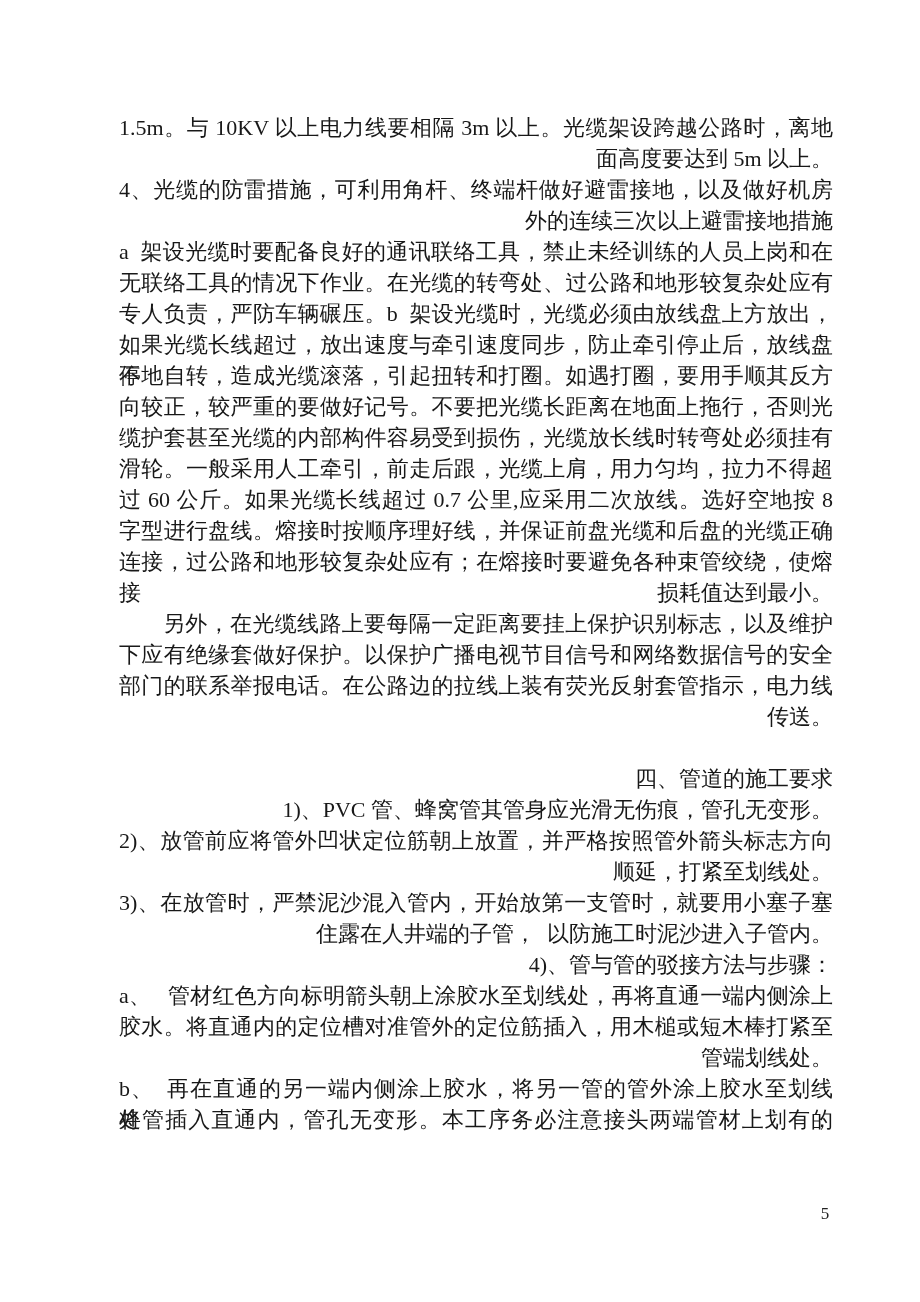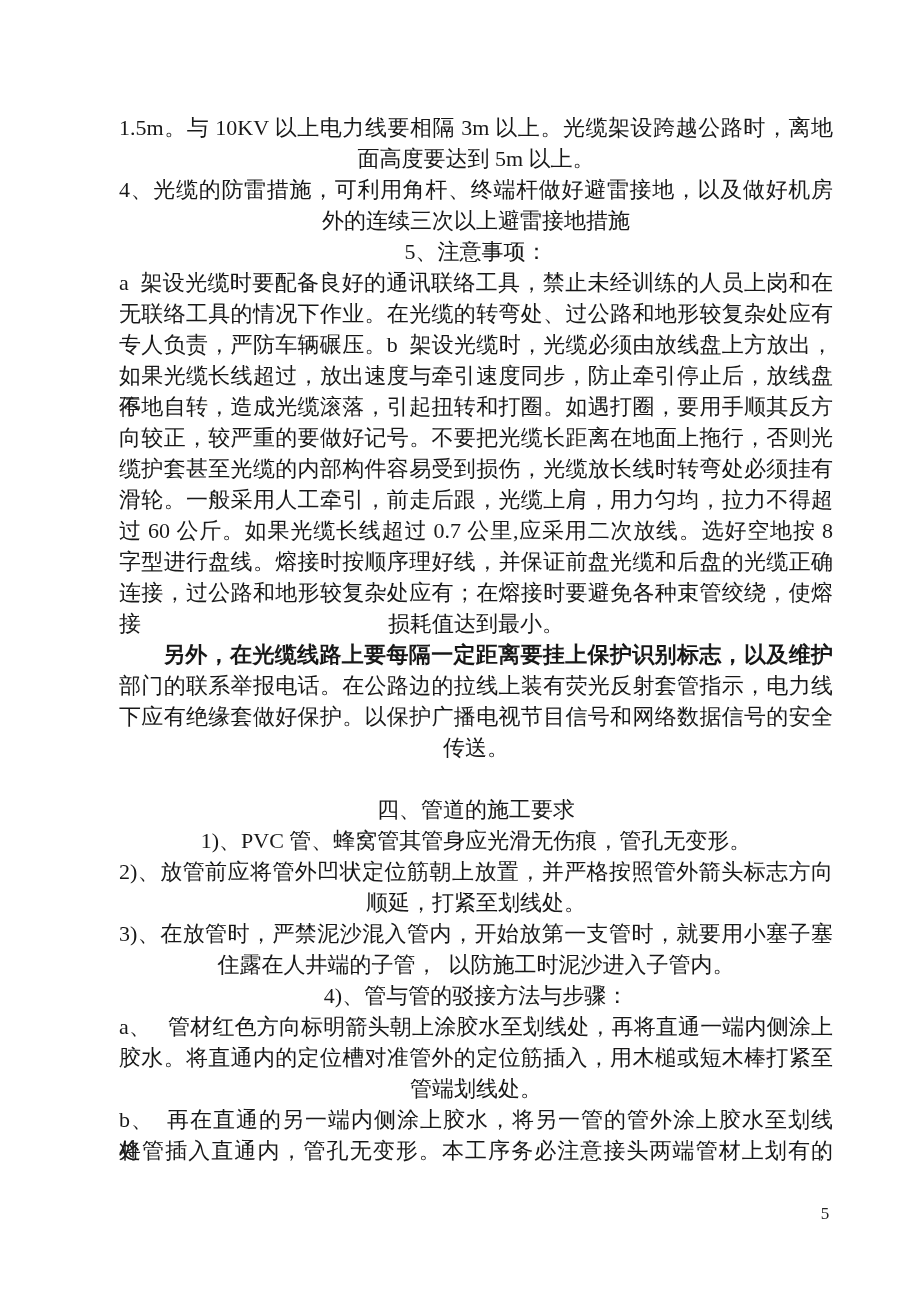--- a/index.html
+++ b/index.html
@@ -26,29 +26,28 @@
     left: 103px;
     top: 112px;
     width: 714px;
     color: #181818;
     font-size: 22px;
   }
   .line {
     height: 31px;
     line-height: 31px;
     white-space: pre-wrap;
-    text-align: center;
+    text-align: right;
   }
   .line.full {
     text-align: justify;
     text-align-last: justify;
   }
   .line.indent {
     text-indent: 44px;
-    font-weight: bold;
   }
   .page-number {
     position: absolute;
     left: 799px;
     top: 1203px;
     width: 20px;
     color: #222222;
     font-size: 17px;
     line-height: 22px;
     text-align: center;
@@ -56,36 +55,35 @@
 </style>
 </head>
 <body>
 
 <div class="page">
   <div class="text-block" id="text-block">
       <div class="line full">1.5m。与 10KV 以上电力线要相隔 3m 以上。光缆架设跨越公路时，离地</div>
       <div class="line">面高度要达到 5m 以上。</div>
       <div class="line full">4、光缆的防雷措施，可利用角杆、终端杆做好避雷接地，以及做好机房</div>
       <div class="line">外的连续三次以上避雷接地措施</div>
-      <div class="line">5、注意事项：</div>
       <div class="line full">a  架设光缆时要配备良好的通讯联络工具，禁止未经训练的人员上岗和在</div>
       <div class="line full">无联络工具的情况下作业。在光缆的转弯处、过公路和地形较复杂处应有</div>
       <div class="line full">专人负责，严防车辆碾压。b  架设光缆时，光缆必须由放线盘上方放出，</div>
       <div class="line full">如果光缆长线超过，放出速度与牵引速度同步，防止牵引停止后，放线盘不</div>
       <div class="line full">停地自转，造成光缆滚落，引起扭转和打圈。如遇打圈，要用手顺其反方</div>
       <div class="line full">向较正，较严重的要做好记号。不要把光缆长距离在地面上拖行，否则光</div>
       <div class="line full">缆护套甚至光缆的内部构件容易受到损伤，光缆放长线时转弯处必须挂有</div>
       <div class="line full">滑轮。一般采用人工牵引，前走后跟，光缆上肩，用力匀均，拉力不得超</div>
       <div class="line full">过 60 公斤。如果光缆长线超过 0.7 公里,应采用二次放线。选好空地按 8</div>
       <div class="line full">字型进行盘线。熔接时按顺序理好线，并保证前盘光缆和后盘的光缆正确</div>
       <div class="line full">连接，过公路和地形较复杂处应有；在熔接时要避免各种束管绞绕，使熔接</div>
       <div class="line">损耗值达到最小。</div>
       <div class="line full indent">另外，在光缆线路上要每隔一定距离要挂上保护识别标志，以及维护</div>
+      <div class="line full">下应有绝缘套做好保护。以保护广播电视节目信号和网络数据信号的安全</div>
       <div class="line full">部门的联系举报电话。在公路边的拉线上装有荧光反射套管指示，电力线</div>
-      <div class="line full">下应有绝缘套做好保护。以保护广播电视节目信号和网络数据信号的安全</div>
       <div class="line">传送。</div>
       <div class="line"></div>
       <div class="line">四、管道的施工要求</div>
       <div class="line">1)、PVC 管、蜂窝管其管身应光滑无伤痕，管孔无变形。</div>
       <div class="line full">2)、放管前应将管外凹状定位筋朝上放置，并严格按照管外箭头标志方向</div>
       <div class="line">顺延，打紧至划线处。</div>
       <div class="line full">3)、在放管时，严禁泥沙混入管内，开始放第一支管时，就要用小塞子塞</div>
       <div class="line">住露在人井端的子管，  以防施工时泥沙进入子管内。</div>
       <div class="line">4)、管与管的驳接方法与步骤：</div>
       <div class="line full">a、   管材红色方向标明箭头朝上涂胶水至划线处，再将直通一端内侧涂上</div>

